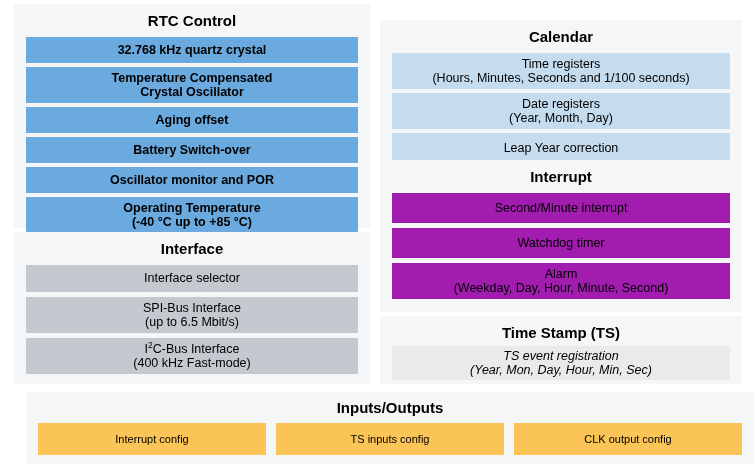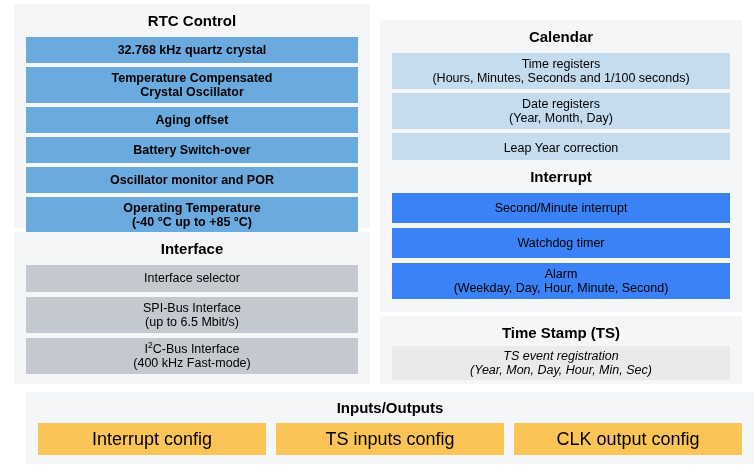--- a/index.html
+++ b/index.html
@@ -46,21 +46,21 @@
     font-size: 12.5px;
     line-height: 14.5px;
     color: #000000;
     width: 100%;
   }
   .box .line { display: block; white-space: nowrap; }
 
   .box-blue   { background: #6aaade; }
   .box-ltblue { background: #c5dcee; }
   .box-gray   { background: #c3c9ce; }
-  .box-orange { background: #3b82f6; }
+  .box-orange { background: #a21caf; }
   .box-amber  { background: #fbc456; }
   .box-white  { background: #e8eaec; font-style: italic; }
 
   .stack { display: flex; flex-direction: column; }
 
   
   #panel-rtc {
     left: 14px; top: 4px; width: 356px; height: 224px;
     padding: 9px 12px 10px 12px;
   }
@@ -110,21 +110,21 @@
     padding: 8px 12px 10px 12px;
   }
   #panel-io .panel-title { margin-bottom: 8px; }
   #panel-io .io-row {
     display: flex;
     gap: 10px;
   }
   #panel-io .io-row .box {
     flex: 1 1 0;
     height: 32px;
-    font-size: 18px;
+    font-size: 11px;
   }
 
   sup { font-size: 0.68em; vertical-align: super; line-height: 0; }
 </style>
 </head>
 <body>
 
 <div id="diagram">
 
   <div class="panel" id="panel-rtc">

